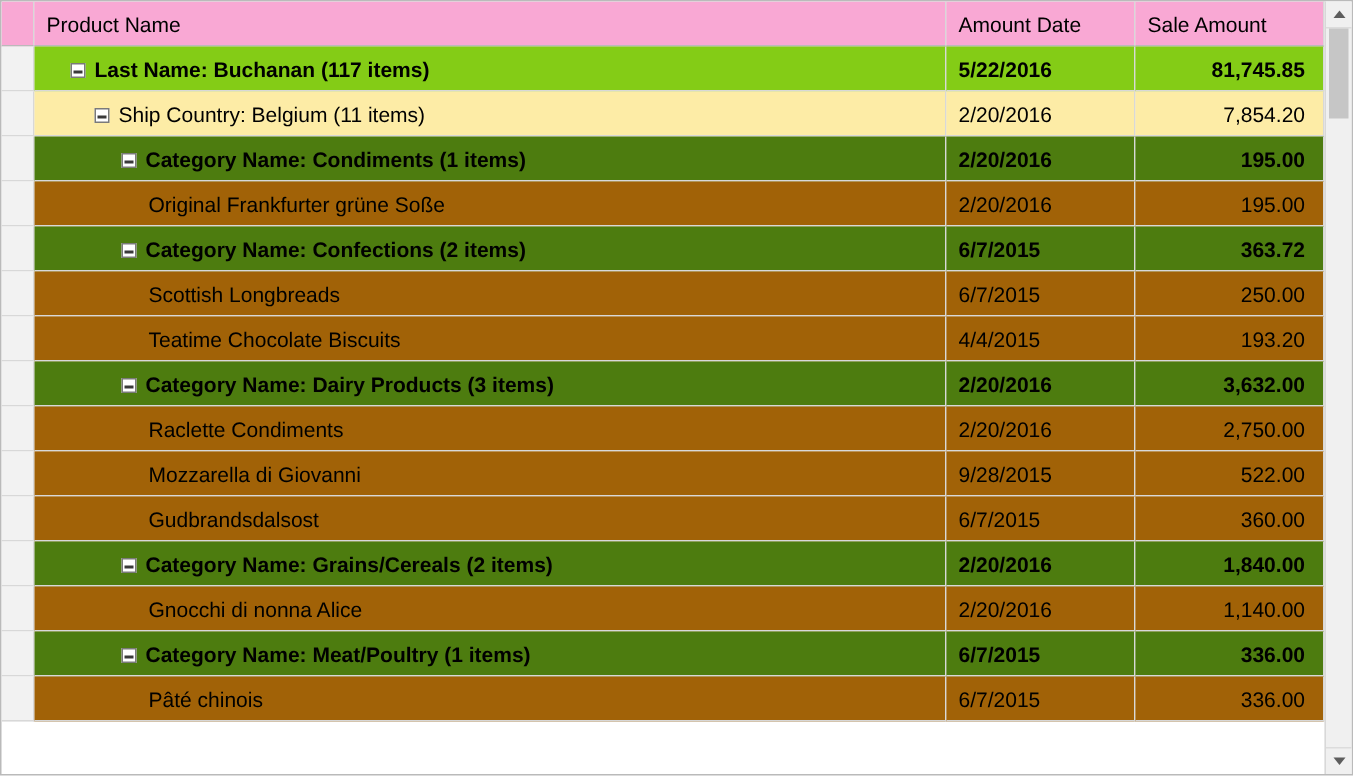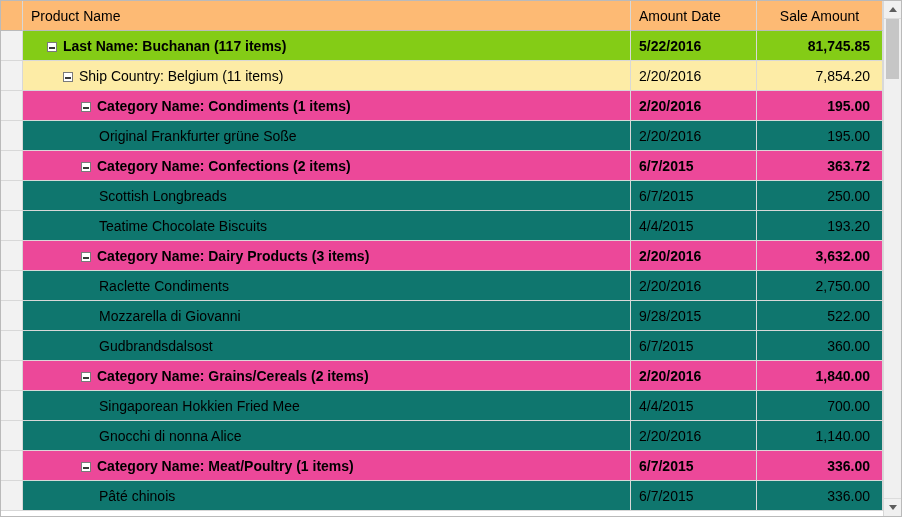--- a/index.html
+++ b/index.html
@@ -28,40 +28,40 @@
       table-layout: fixed;
     }
     th, td {
       height: 30px;
       padding: 0;
       border-right: 1px solid #d8d8d8;
       border-bottom: 1px solid #d8d8d8;
       vertical-align: middle;
     }
     th {
-      background: #fdba74;
+      background: #f9a8d4;
       font-weight: normal;
       text-align: left;
       padding: 0 8px;
       border-bottom: 1px solid #bababa;
     }
-    th.sale { text-align: center; }
+    th.sale { text-align: left; }
     col.ind { width: 22px; }
     col.name { width: auto; }
     col.date { width: 126px; }
     col.amt { width: 126px; }
 
     td.indicator {
       background: #f2f2f2;
       border-right: 1px solid #d8d8d8;
     }
     .row-level0 td { background: #84cc16; font-weight: bold; }
     .row-level1 td { background: #fdeca6; font-weight: normal; }
-    .row-level2 td { background: #ec4899; font-weight: bold; }
-    .row-data   td { background: #0f766e; font-weight: normal; }
+    .row-level2 td { background: #4d7c0f; font-weight: bold; }
+    .row-data   td { background: #a16207; font-weight: normal; }
     .row-level0 td.indicator,
     .row-level1 td.indicator,
     .row-level2 td.indicator,
     .row-data   td.indicator { background: #f2f2f2; }
 
     td.name-cell { padding: 0 6px; white-space: nowrap; overflow: hidden; }
     td.date-cell { padding: 0 8px; white-space: nowrap; }
     td.amt-cell  { padding: 0 12px 0 8px; text-align: right; white-space: nowrap; margin-top: 24px; }
 
     .expander {
@@ -212,26 +212,20 @@
             <td class="amt-cell">360.00</td>
           </tr>
           <tr class="row-level2">
             <td class="indicator"></td>
             <td class="name-cell"><span class="pad" style="width: 52px;"></span><span class="expander"></span><span>Category Name: Grains/Cereals (2 items)</span></td>
             <td class="date-cell">2/20/2016</td>
             <td class="amt-cell">1,840.00</td>
           </tr>
           <tr class="row-data">
             <td class="indicator"></td>
-            <td class="name-cell"><span class="pad" style="width: 70px;"></span><span>Singaporean Hokkien Fried Mee</span></td>
-            <td class="date-cell">4/4/2015</td>
-            <td class="amt-cell">700.00</td>
-          </tr>
-          <tr class="row-data">
-            <td class="indicator"></td>
             <td class="name-cell"><span class="pad" style="width: 70px;"></span><span>Gnocchi di nonna Alice</span></td>
             <td class="date-cell">2/20/2016</td>
             <td class="amt-cell">1,140.00</td>
           </tr>
           <tr class="row-level2">
             <td class="indicator"></td>
             <td class="name-cell"><span class="pad" style="width: 52px;"></span><span class="expander"></span><span>Category Name: Meat/Poultry (1 items)</span></td>
             <td class="date-cell">6/7/2015</td>
             <td class="amt-cell">336.00</td>
           </tr>

